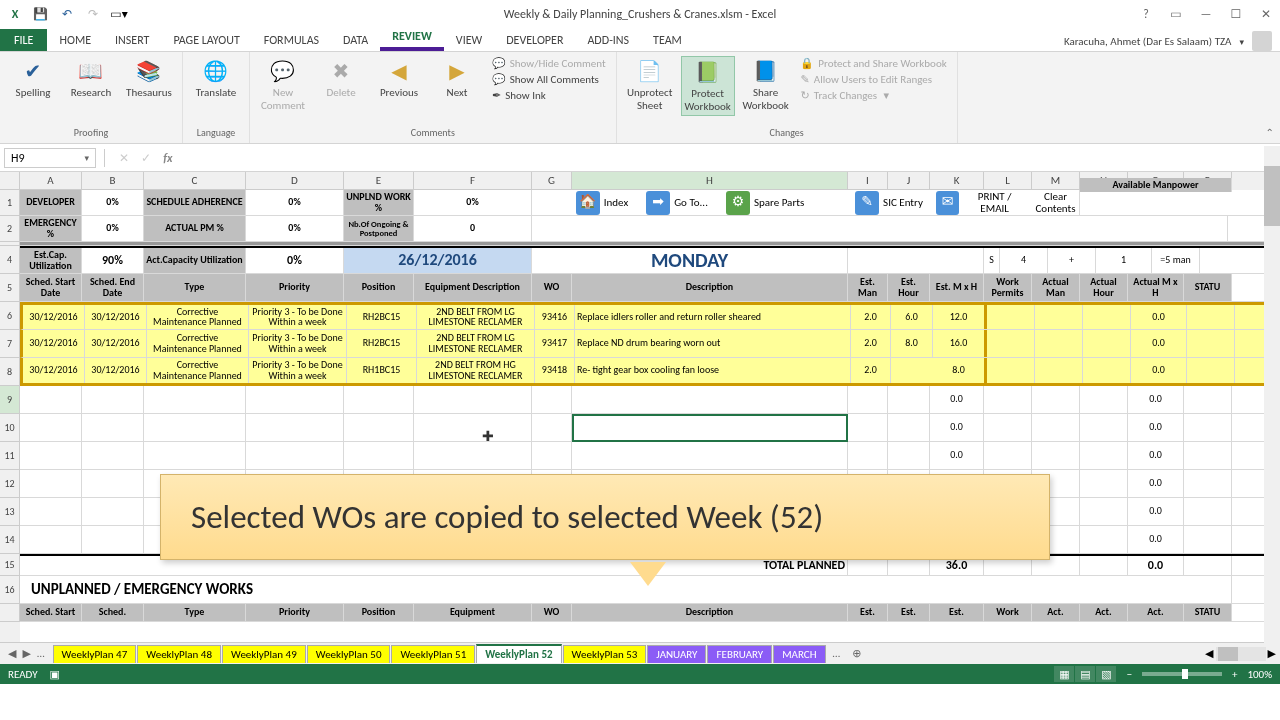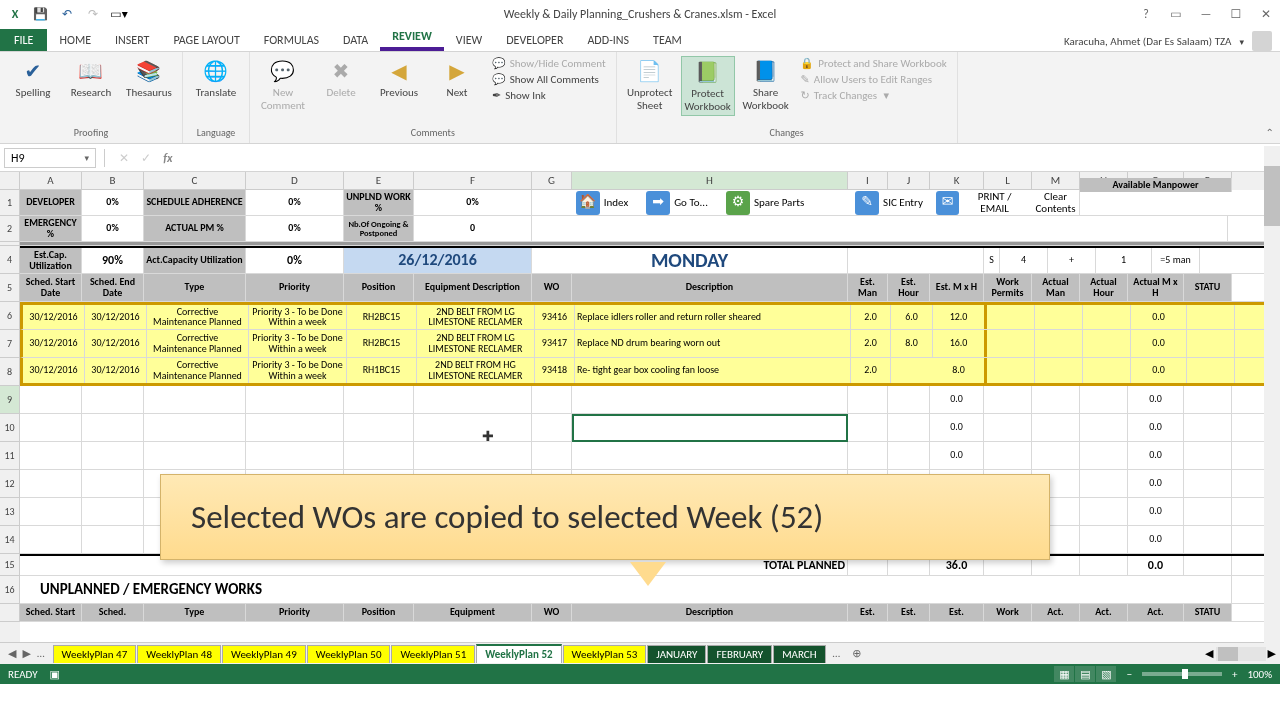--- a/index.html
+++ b/index.html
@@ -75,21 +75,21 @@
 
 .cursor-plus { position: absolute; font-size: 14px; color: #333; pointer-events: none; }
 
 
 .sheet-bar { height: 22px; background: #f0f0f0; display: flex; align-items: center; font-size: 11px; border-top: 1px solid #ccc; }
 .sheet-nav { display: flex; gap: 2px; padding: 0 6px; color: #666; }
 .sheet-nav span { cursor: pointer; padding: 0 2px; }
 .stab { padding: 2px 8px; border: 1px solid #aaa; border-bottom: none; cursor: pointer; margin-right: 1px; }
 .stab.yellow { background: #ffff00; }
 .stab.active { background: #fff; border-top: 2px solid #217346; font-weight: bold; color: #217346; }
-.stab.red { background: #14532d; color: #fff; }
+.stab.red { background: #8b5cf6; color: #fff; }
 .hscroll { flex: 1; display: flex; justify-content: flex-end; align-items: center; padding-right: 4px; gap: 2px; }
 .hsb-track { width: 50px; height: 14px; background: #e4e4e4; position: relative; }
 .hsb-thumb { position: absolute; left: 2px; width: 20px; height: 14px; background: #c0c0c0; }
 
 
 .status-bar { height: 20px; background: #217346; color: #fff; display: flex; align-items: center; font-size: 11px; padding: 0 8px; justify-content: space-between; }
 .status-right { display: flex; align-items: center; gap: 10px; }
 .view-btns { display: flex; gap: 1px; }
 .vbtn { width: 20px; height: 16px; background: rgba(255,255,255,0.15); display: flex; align-items: center; justify-content: center; }
 .zoom-slider { width: 80px; height: 4px; background: rgba(255,255,255,0.4); position: relative; }
@@ -551,21 +551,21 @@
         <div class="cell" style="width:42px"></div>
         <div class="cell" style="width:54px;font-weight:bold;font-size:12px;">36.0</div>
         <div class="cell" style="width:48px"></div>
         <div class="cell" style="width:48px"></div>
         <div class="cell" style="width:48px"></div>
         <div class="cell" style="width:56px;font-weight:bold;font-size:12px;">0.0</div>
         <div class="cell" style="width:48px"></div>
       </div>
 
       <div class="crow" style="height:28px;">
-        <div class="cell left" style="width:1212px;font-weight:bold;font-size:15px;padding-left:20px;">UNPLANNED / EMERGENCY WORKS</div>
+        <div class="cell left" style="width:1212px;font-weight:bold;font-size:15px;padding-left:11px;">UNPLANNED / EMERGENCY WORKS</div>
       </div>
 
       <div class="crow" style="height:18px;">
         <div class="cell hdr-cell" style="width:62px">Sched. Start</div>
         <div class="cell hdr-cell" style="width:62px">Sched.</div>
         <div class="cell hdr-cell" style="width:102px">Type</div>
         <div class="cell hdr-cell" style="width:98px">Priority</div>
         <div class="cell hdr-cell" style="width:70px">Position</div>
         <div class="cell hdr-cell" style="width:118px">Equipment</div>
         <div class="cell hdr-cell" style="width:40px">WO</div>

